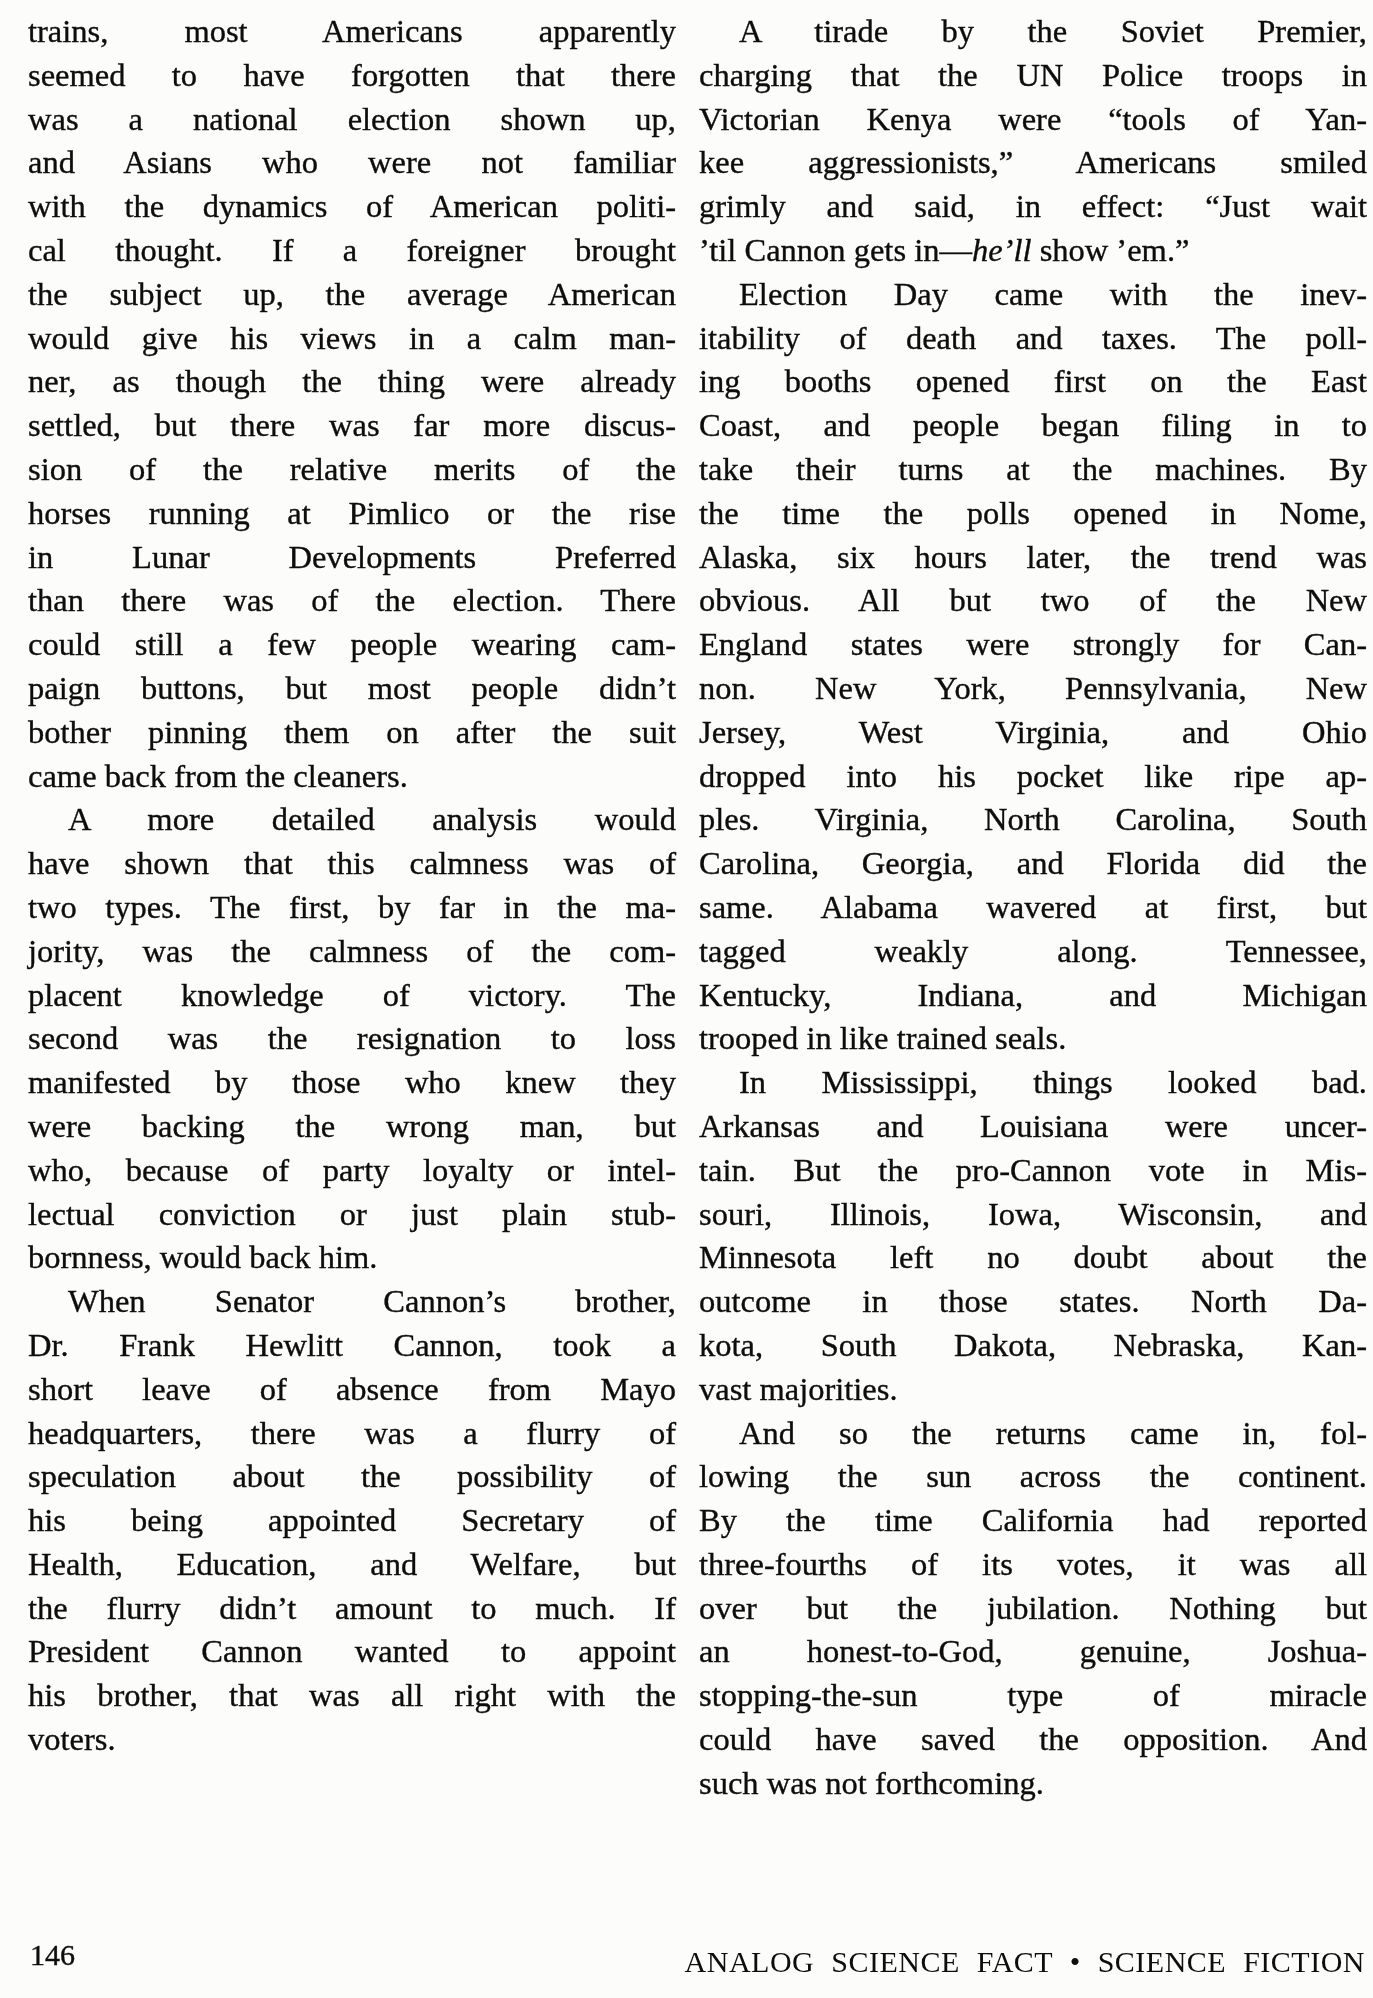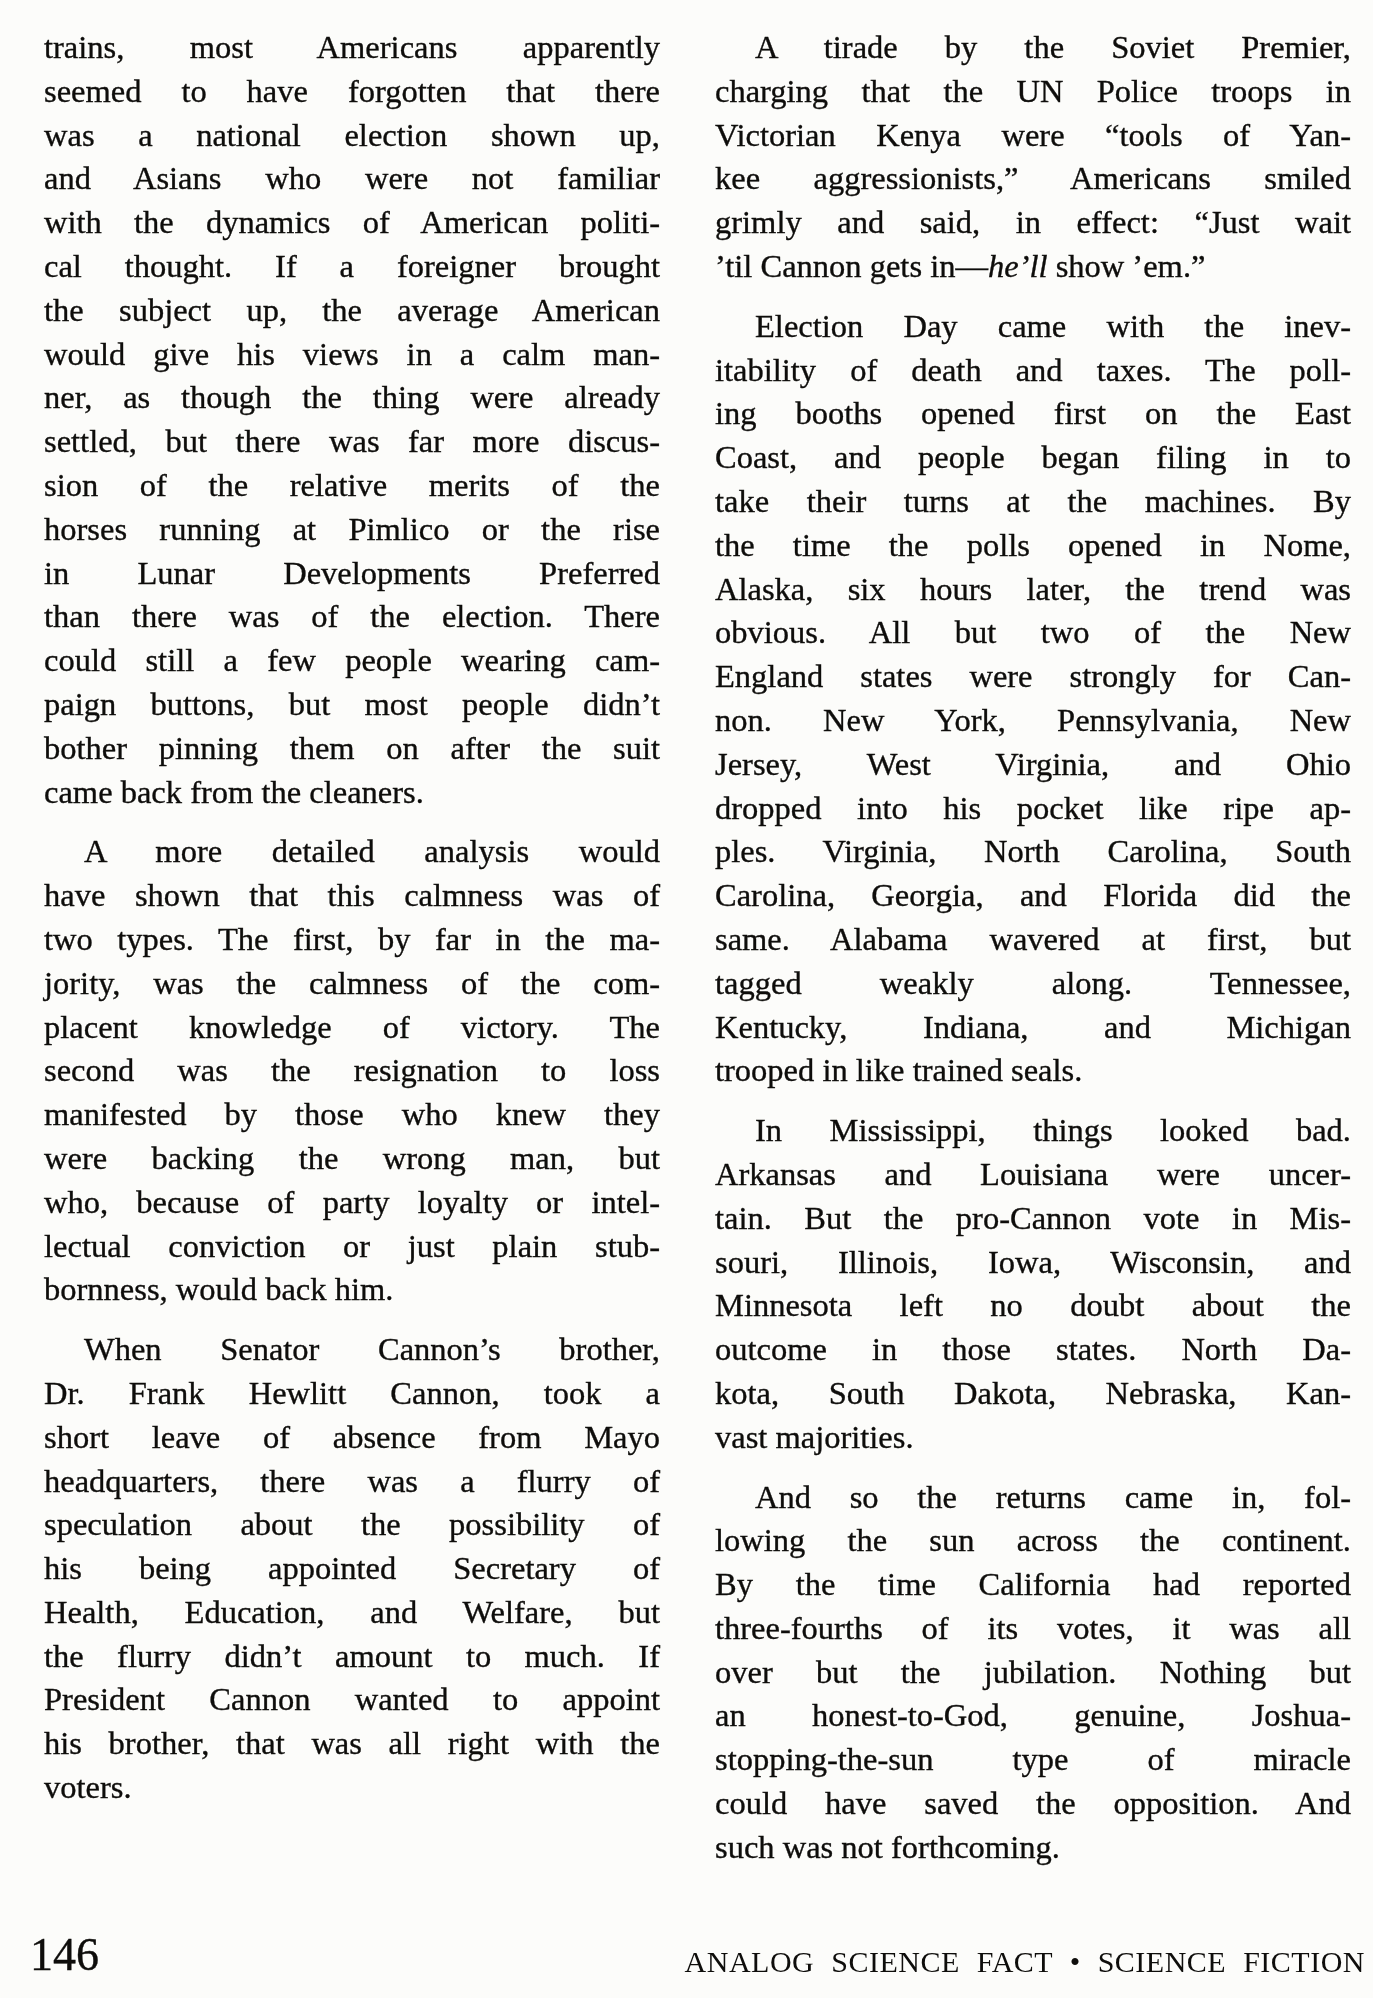--- a/index.html
+++ b/index.html
@@ -8,33 +8,33 @@
     width:1373px; height:1998px;
     margin:0 auto;
     background:#fcfcfa;
     color:#0e0d0b;
     font-family:"Liberation Serif","DejaVu Serif",serif;
     overflow:hidden;
   }
   .col { position:absolute; top:10px; }
   .col-left  { left:28px;  width:648px; }
   .col-right { left:699px; width:668px; }
-  .para { margin:16px; padding:0; }
+  .para { margin:0; padding:0; }
   .line {
     font-size:32.5px;
     line-height:43.8px;
     text-align:justify;
     text-align-last:justify;
     -webkit-text-stroke:0.35px #0e0d0b;
   }
   .line.last { text-align-last:left; }
   .para.indent .line:first-child { text-indent:40px; }
   .footer-num {
     position:absolute; left:30px; top:1930px;
-    font-size:46px; line-height:50px;
+    font-size:30px; line-height:50px;
     -webkit-text-stroke:0.4px #0e0d0b;
   }
   .footer-title {
     position:absolute; right:8px; top:1944px;
     font-size:30px; line-height:36px;
     font-weight:normal; letter-spacing:0.5px; word-spacing:9px;
     white-space:nowrap;
   }
 </style>
 </head>

